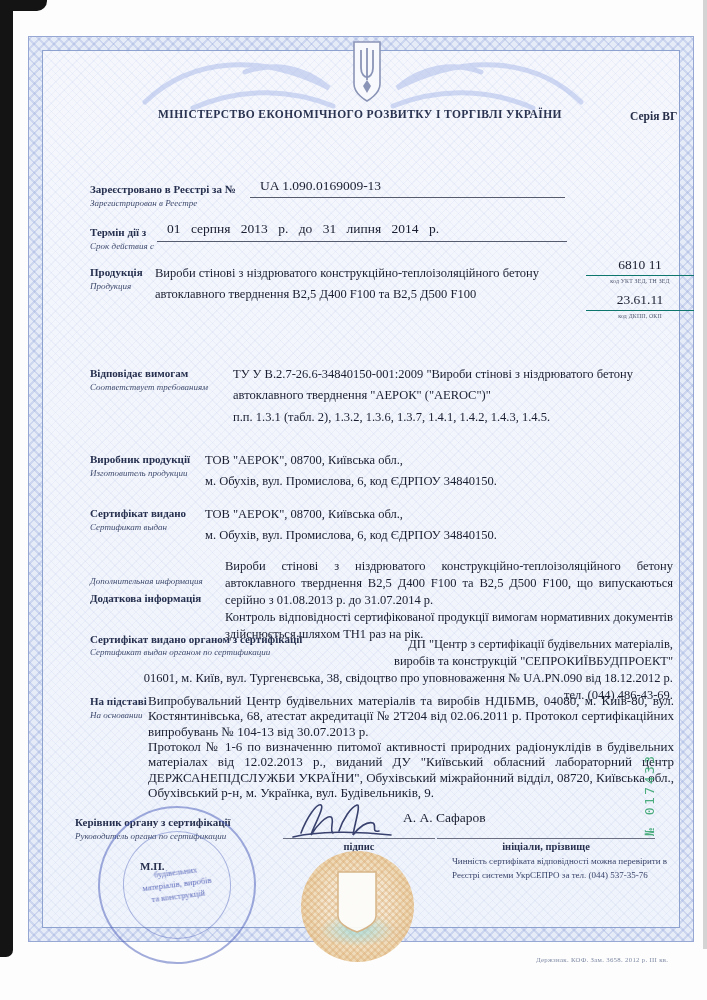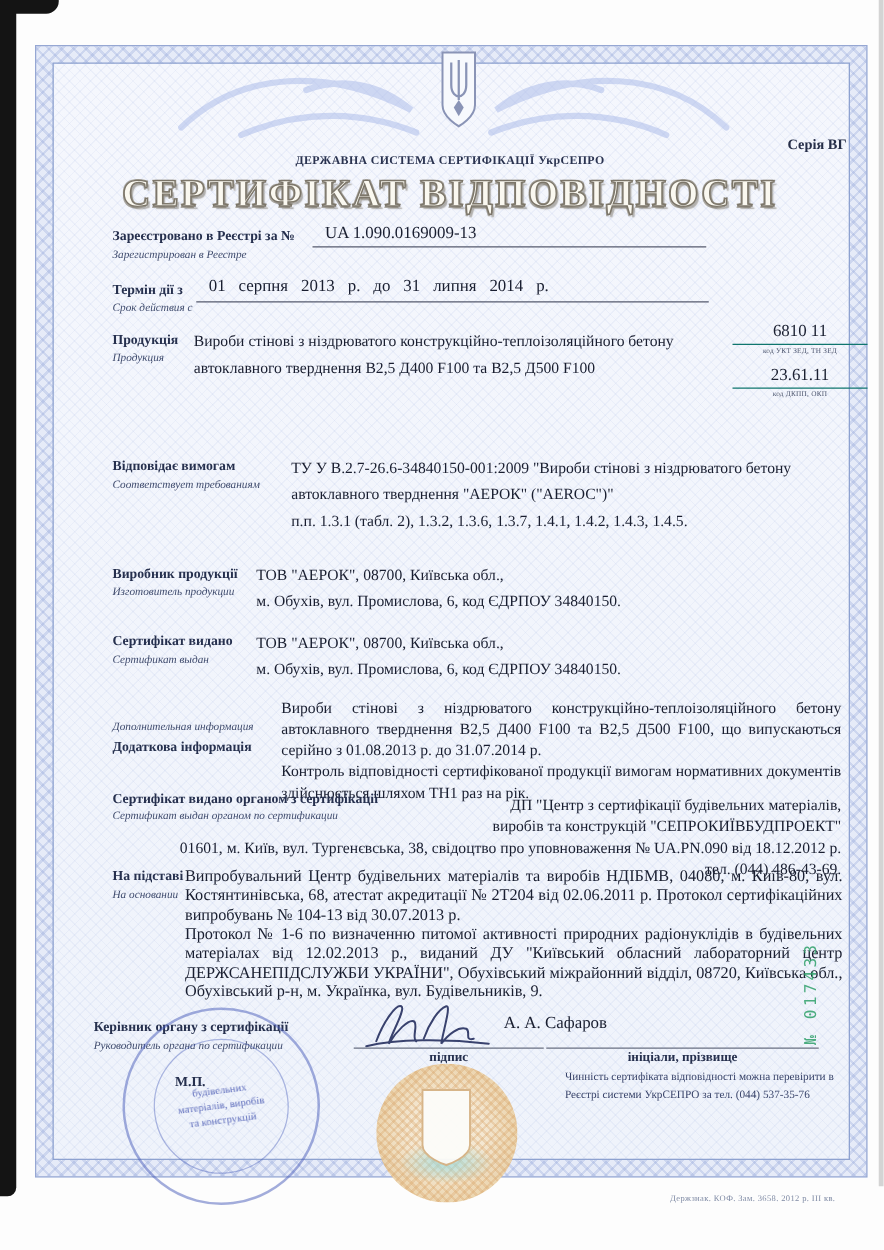--- a/index.html
+++ b/index.html
@@ -123,23 +123,22 @@
   </svg>
   <svg class="emblem" viewBox="0 0 32 64">
     <path d="M3,2 h26 v42 c0,10 -13,17 -13,17 c0,0 -13,-7 -13,-17 z" fill="#f7f9fd" stroke="#8a94b6" stroke-width="1.6"></path>
     <g fill="none" stroke="#8a94b6" stroke-width="1.8">
       <path d="M10,10 v18 c0,7 4,9 6,9 c2,0 6,-2 6,-9 v-18"></path>
       <path d="M16,8 v32"></path>
     </g>
     <path d="M16,40 l4,6 -4,7 -4,-7 z" fill="#8a94b6"></path>
   </svg>
 
-  <div class="system">ДЕРЖАВНА СИСТЕМА СЕРТИФІКАЦІЇ УкрСЕПРО</div>
+  <div class="ministry">МІНІСТЕРСТВО ЕКОНОМІЧНОГО РОЗВИТКУ І ТОРГІВЛІ УКРАЇНИ</div>
   <div class="series">Серія ВГ</div>
-  <div class="doc-title">СЕРТИФІКАТ ВІДПОВІДНОСТІ</div>
 
   <div class="lbl" style="left:90px; top:183px;">Зареєстровано в Реєстрі за №</div>
   <div class="sub" style="left:90px; top:198px;">Зарегистрирован в Реестре</div>
   <div class="val uline reg-val">UA 1.090.0169009-13</div>
 
   <div class="lbl" style="left:90px; top:226px;">Термін дії з</div>
   <div class="sub" style="left:90px; top:241px;">Срок действия с</div>
   <div class="val uline term-val">01 серпня 2013 р. до 31 липня 2014 р.</div>
 
   <div class="lbl" style="left:90px; top:266px;">Продукція</div>

